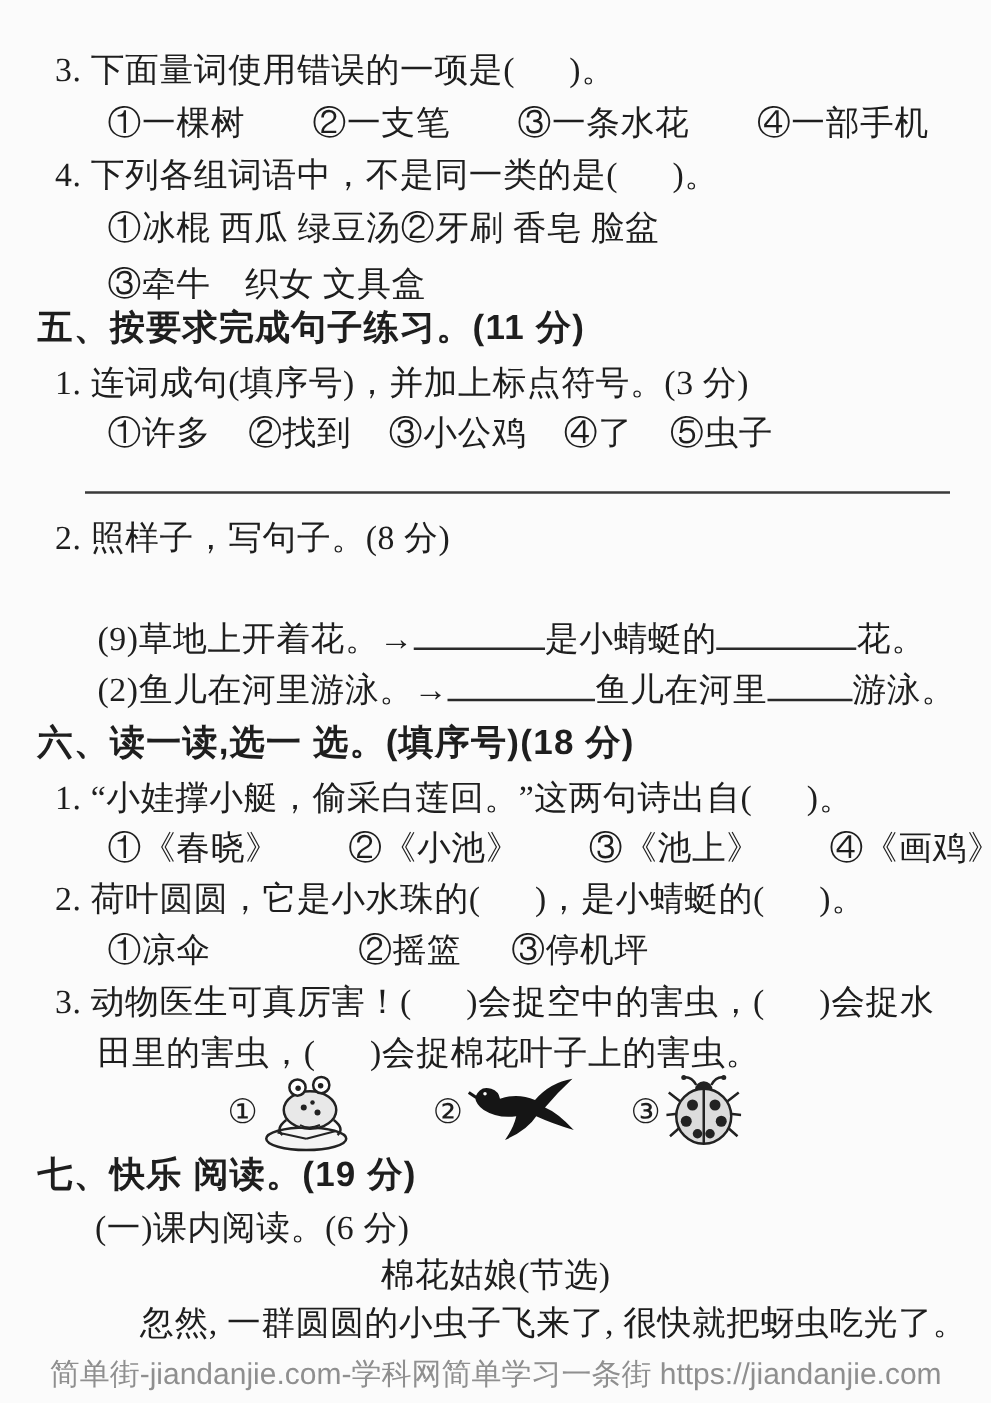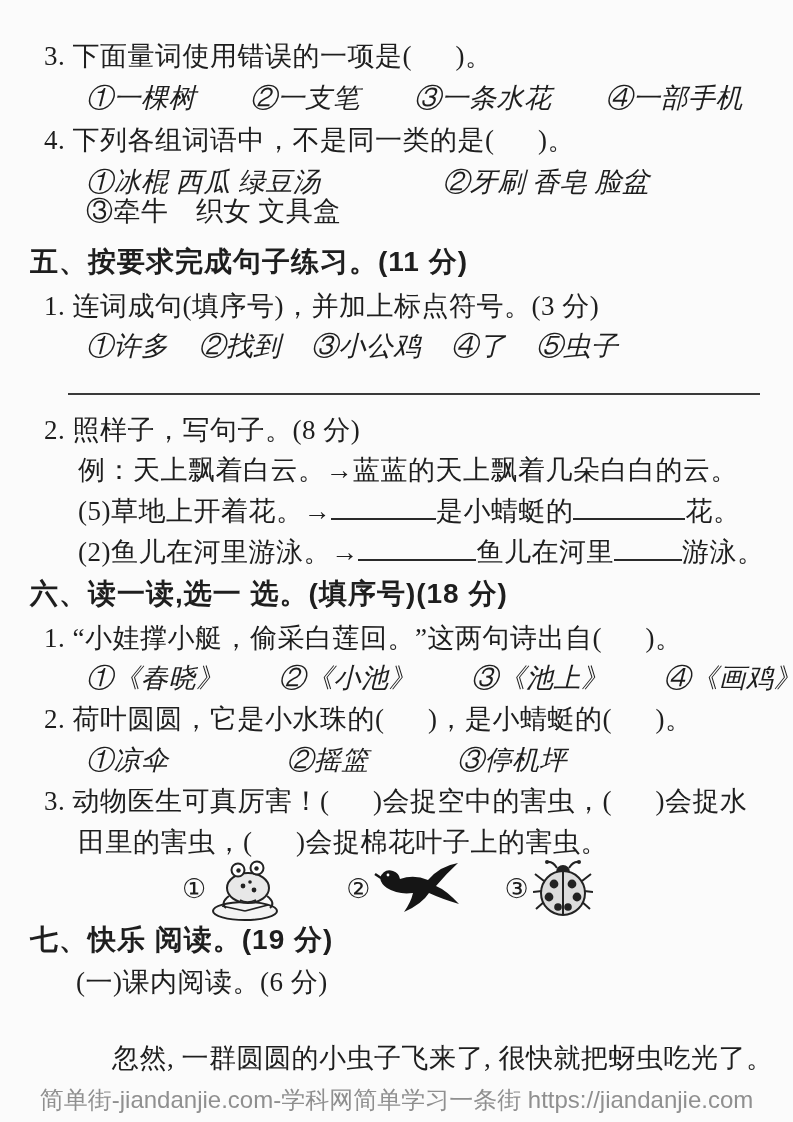--- a/index.html
+++ b/index.html
@@ -17,27 +17,27 @@
     line-height:40px;
     white-space:pre;
     letter-spacing:0.5px;
   }
   .sect{
     font-weight:700;
     font-size:28px;
     font-family:"Liberation Sans","DejaVu Sans",sans-serif;
     letter-spacing:1px;
   }
-  .optrow{display:flex;align-items:center;font-style:italic;}
+  .optrow{display:flex;align-items:center;}
   .gap54{gap:54px;}
   .gap30{gap:30px;}
   .gap55{gap:55px;}
-  .q4gap{gap:122px;}
+  .q4gap{}
   .s62gap1{margin-right:118px;}
-  .s62gap2{margin-right:88px;}
+  .s62gap2{margin-right:40px;}
   .blank{
     display:inline-block;
     border-bottom:2px solid #2a2a2a;
     height:1em;
     vertical-align:baseline;
   }
   .b105{width:105px;}
   .b95{width:112px;}
   .b115{width:118px;}
   .b65{width:68px;}
@@ -76,38 +76,37 @@
     <span>②一支笔</span>
     <span>③一条水花</span>
     <span>④一部手机</span>
   </div>
 
   <div class="ln" style="top:120px;left:44px;">4. 下列各组词语中，不是同一类的是(      )。</div>
   <div class="ln optrow q4gap" style="top:162px;left:86px;">
     <span>①冰棍 西瓜 绿豆汤</span>
     <span>②牙刷 香皂 脸盆</span>
   </div>
-  <div class="ln" style="top:191px;left:86px;">③牵牛　织女 文具盒</div>
+  <div class="ln" style="top:207px;left:86px;">③牵牛　织女 文具盒</div>
 
   <div class="ln sect" style="top:242px;left:30px;">五、按要求完成句子练习。(11 分)</div>
   <div class="ln" style="top:286px;left:44px;">1. 连词成句(填序号)，并加上标点符号。(3 分)</div>
   <div class="ln optrow gap30" style="top:326px;left:86px;">
     <span>①许多</span>
     <span>②找到</span>
     <span>③小公鸡</span>
     <span>④了</span>
     <span>⑤虫子</span>
   </div>
 
   <div class="hrule" style="top:393px;left:68px;width:692px;"></div>
 
   <div class="ln" style="top:410px;left:44px;">2. 照样子，写句子。(8 分)</div>
-  <div class="ln" style="top:450px;left:78px;">例：天上飘着白云。→蓝蓝的天上飘着几朵白白的云。</div>
 
-  <div class="ln" style="top:491px;left:78px;"><span>(5)草地上开着花。→</span><span class="blank b105"></span><span>是小蜻蜓的</span><span class="blank b95"></span><span>花。</span></div>
+  <div class="ln" style="top:491px;left:78px;"><span>(9)草地上开着花。→</span><span class="blank b105"></span><span>是小蜻蜓的</span><span class="blank b95"></span><span>花。</span></div>
 
   <div class="ln" style="top:532px;left:78px;"><span>(2)鱼儿在河里游泳。→</span><span class="blank b115"></span><span>鱼儿在河里</span><span class="blank b65"></span><span>游泳。</span></div>
 
   <div class="ln sect" style="top:574px;left:30px;">六、读一读,选一 选。(填序号)(18 分)</div>
   <div class="ln" style="top:618px;left:44px;">1. “小娃撑小艇，偷采白莲回。”这两句诗出自(      )。</div>
   <div class="ln optrow gap55" style="top:658px;left:86px;">
     <span>①《春晓》</span>
     <span>②《小池》</span>
     <span>③《池上》</span>
     <span>④《画鸡》</span>
@@ -169,17 +168,18 @@
           <circle cx="44" cy="38" r="4.4" fill="#222"></circle>
           <circle cx="25" cy="48" r="3.8" fill="#222"></circle>
           <circle cx="35" cy="48" r="3.8" fill="#222"></circle>
         </svg>
       </span>
     </div>
   </div>
 
   <div class="ln sect" style="top:920px;left:30px;">七、快乐 阅读。(19 分)</div>
   <div class="ln" style="top:962px;left:76px;">(一)课内阅读。(6 分)</div>
+  <div class="ln center" style="top:1000px;">棉花姑娘(节选)</div>
   <div class="ln" style="top:1038px;left:112px;">忽然, 一群圆圆的小虫子飞来了, 很快就把蚜虫吃光了。</div>
 
   <div class="ln center footer" style="top:1080px;">简单街-jiandanjie.com-学科网简单学习一条街 https://jiandanjie.com</div>
 
 </div>
 
 </body></html>

